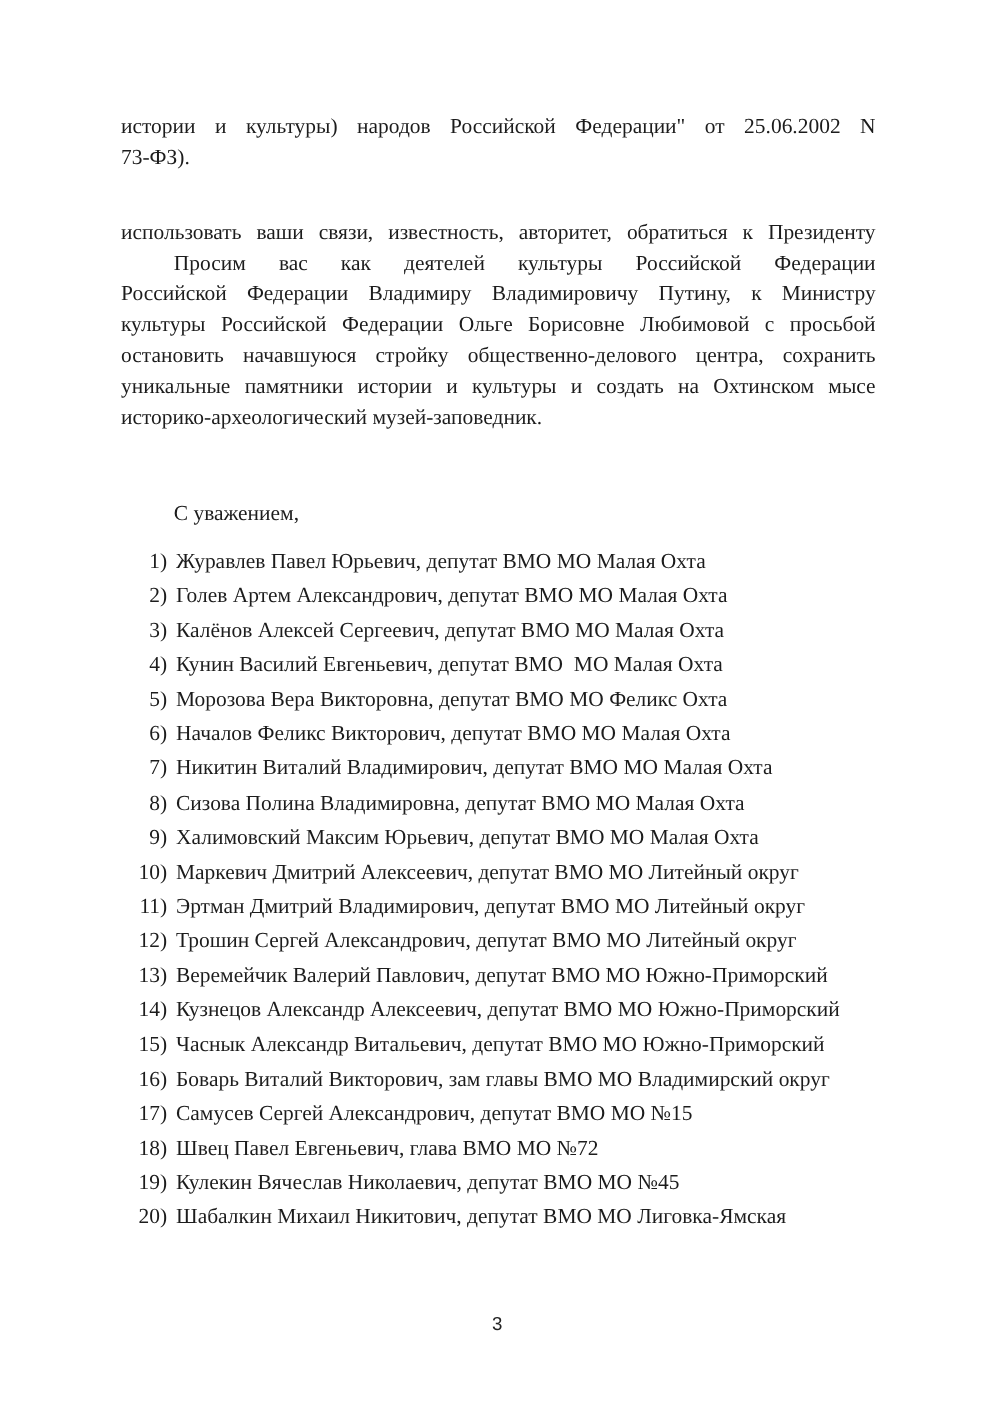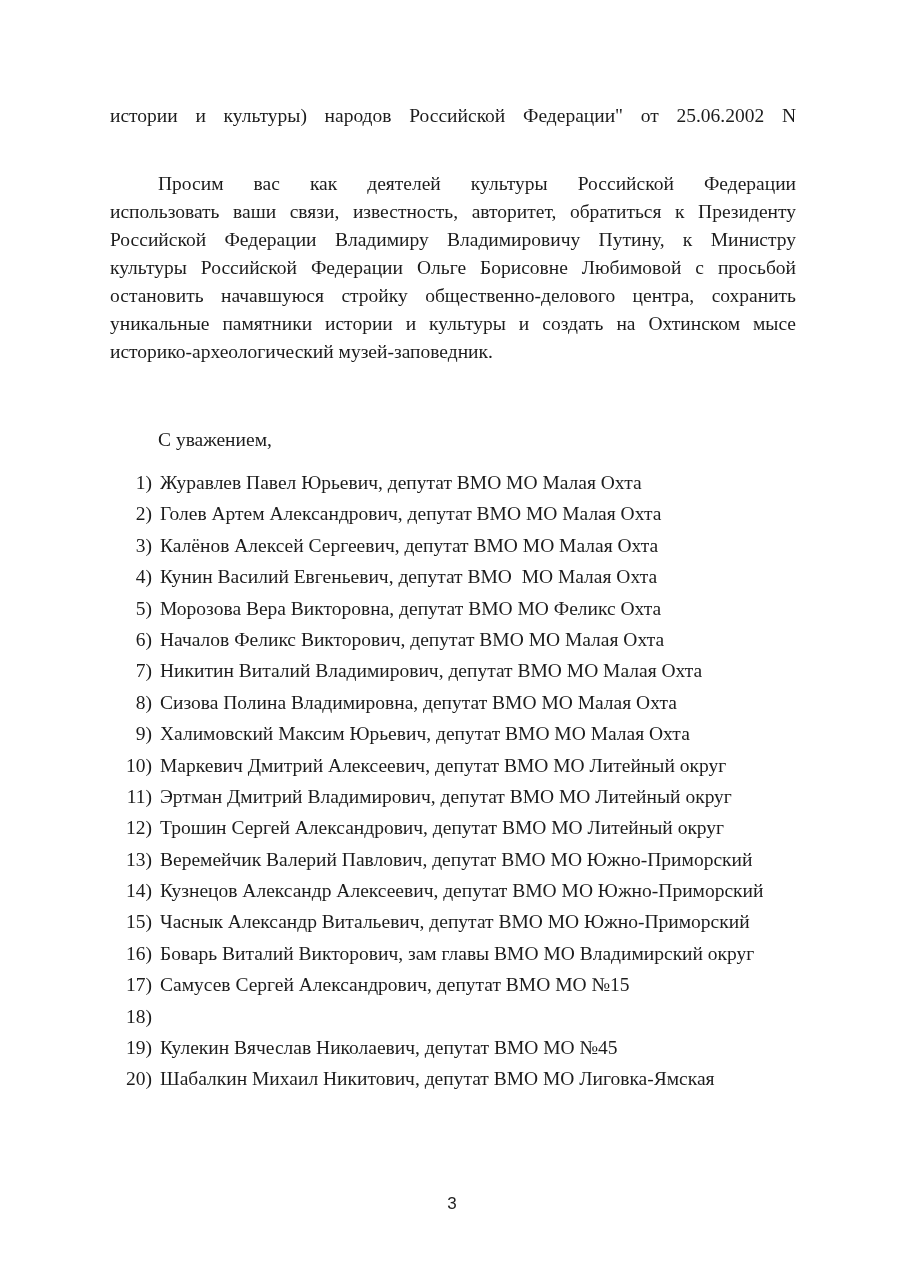--- a/index.html
+++ b/index.html
@@ -69,24 +69,25 @@
     color: #222222;
   }
 </style>
 </head>
 <body>
 
 <div class="page" style="color: rgb(28, 28, 28); background: rgb(255, 255, 255);">
   <div class="paragraphs" id="paragraphs">
       <div class="paragraph">
         <div class="line">истории и культуры) народов Российской Федерации" от 25.06.2002 N</div>
+        <div class="line last">73-ФЗ).</div>
       </div>
       <div class="paragraph">
+        <div class="line">использовать ваши связи, известность, авторитет, обратиться к Президенту</div>
         <div class="line first-indent">Просим вас как деятелей культуры Российской Федерации</div>
-        <div class="line">использовать ваши связи, известность, авторитет, обратиться к Президенту</div>
         <div class="line">Российской Федерации Владимиру Владимировичу Путину, к Министру</div>
         <div class="line">культуры Российской Федерации Ольге Борисовне Любимовой с просьбой</div>
         <div class="line">остановить начавшуюся стройку общественно-делового центра, сохранить</div>
         <div class="line">уникальные памятники истории и культуры и создать на Охтинском мысе</div>
         <div class="line last">историко-археологический музей-заповедник.</div>
       </div>
     </div>
   <div class="salutation">С уважением,</div>
   <div class="signatories" id="signatories">
       <div class="sig-item">
@@ -152,20 +153,21 @@
       <div class="sig-item">
         <span class="sig-num">16)</span>
         <span class="sig-text">Боварь Виталий Викторович, зам главы ВМО МО Владимирский округ</span>
       </div>
       <div class="sig-item">
         <span class="sig-num">17)</span>
         <span class="sig-text">Самусев Сергей Александрович, депутат ВМО МО №15</span>
       </div>
       <div class="sig-item">
         <span class="sig-num">18)</span>
+        <span class="sig-text">Швец Павел Евгеньевич, глава ВМО МО №72</span>
       </div>
       <div class="sig-item">
         <span class="sig-num">19)</span>
         <span class="sig-text">Кулекин Вячеслав Николаевич, депутат ВМО МО №45</span>
       </div>
       <div class="sig-item">
         <span class="sig-num">20)</span>
         <span class="sig-text">Шабалкин Михаил Никитович, депутат ВМО МО Лиговка-Ямская</span>
       </div>
     </div>

